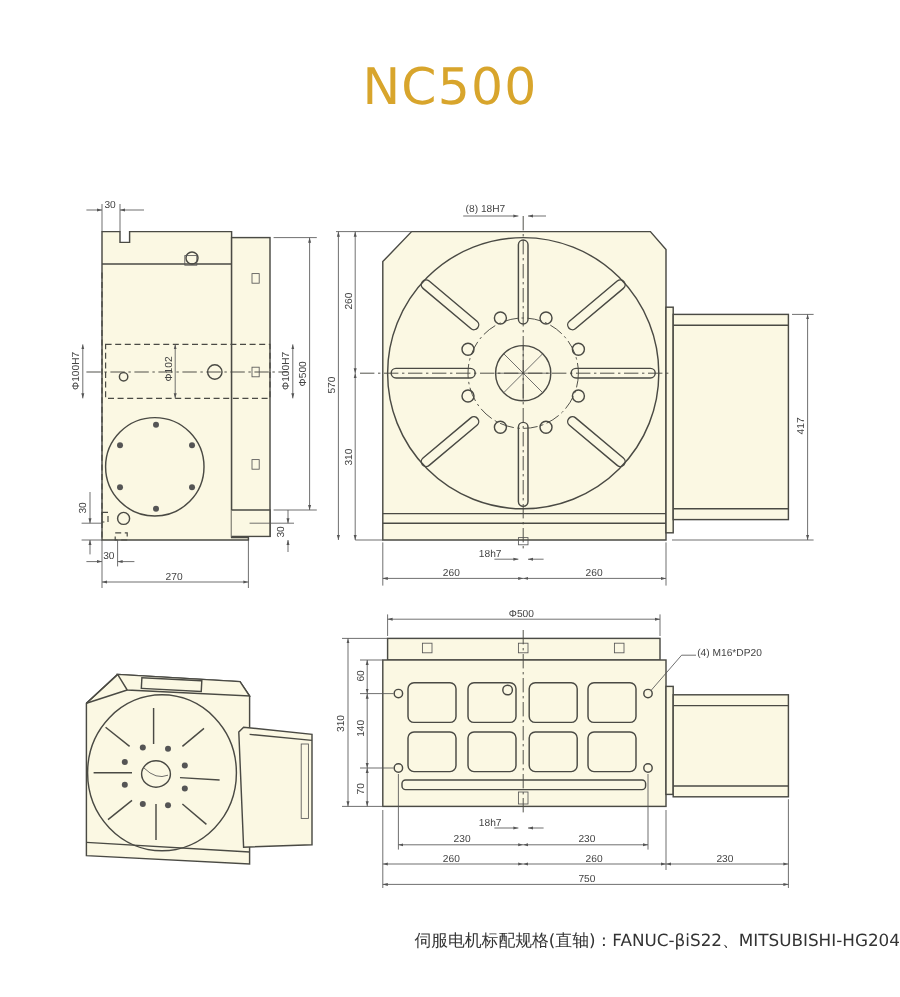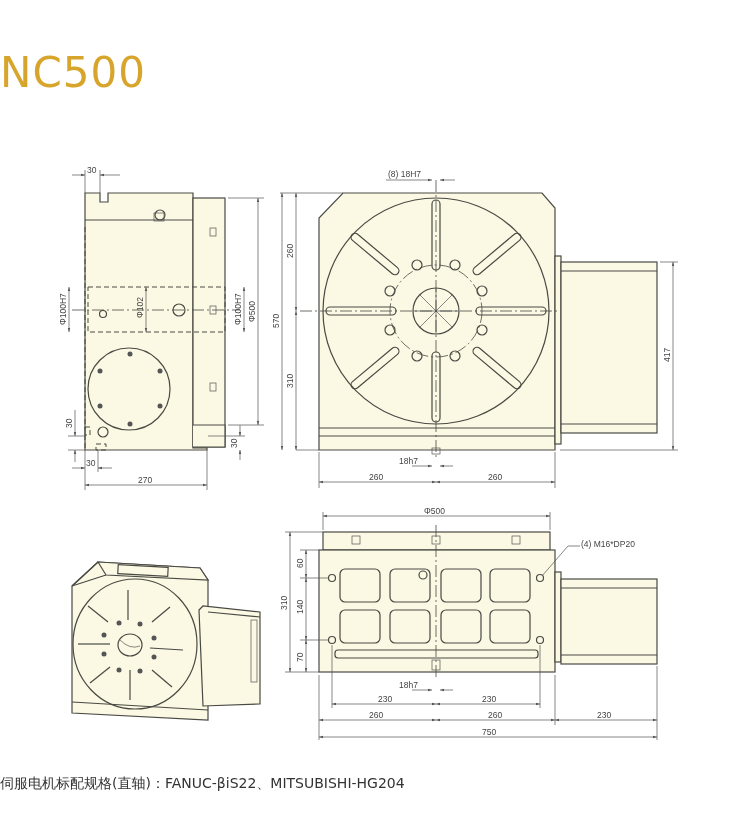--- a/index.html
+++ b/index.html
@@ -1,29 +1,29 @@
 <!DOCTYPE html>
 <html><head>
 <meta charset="utf-8">
 <style>
   html, body { margin: 0; padding: 0; background: #ffffff; }
   body { width: 750px; height: 831px; position: relative; overflow: hidden;
          font-family: "Liberation Sans", "DejaVu Sans", sans-serif; }
-  .title { position: absolute; left: 0; top: 48px; width: 750px; text-align: left;
+  .title { position: absolute; left: 0; top: 48px; width: 750px; text-align: center;
            font-family: "DejaVu Sans", sans-serif; font-size: 42px; color: #d8a52c;
            letter-spacing: 1px; font-weight: normal; }
   svg.drawing { position: absolute; left: 0; top: 0; }
   .ln { stroke: #4a4a44; stroke-width: 1.2; fill: none; }
   .lnf { stroke: #4a4a44; stroke-width: 1.2; fill: #fbf8e3; }
   .thin { stroke: #555; stroke-width: 0.7; fill: none; }
   .dash { stroke: #4a4a44; stroke-width: 1; fill: none; stroke-dasharray: 5 3; }
   .center { stroke: #4a4a44; stroke-width: 0.8; fill: none; stroke-dasharray: 12 3 2 3; }
   .dim { stroke: #555; stroke-width: 0.7; fill: none; }
   .dimtxt { font-family: "Liberation Sans", sans-serif; font-size: 8.5px; fill: #444; }
-  .caption { position: absolute; left: 0; top: 775px; width: 750px; text-align: left;
+  .caption { position: absolute; left: 0; top: 775px; width: 750px; text-align: right;
              font-family: "DejaVu Sans", sans-serif; font-size: 14px; color: #333; }
 </style>
 </head>
 <body>
 
 <div class="title">NC500</div>
 
 <svg class="drawing" width="750" height="831" viewBox="0 0 750 831">
   <defs>
     <marker id="ar" viewBox="0 0 10 10" refX="10" refY="5" markerWidth="6" markerHeight="6" orient="auto-start-reverse">

